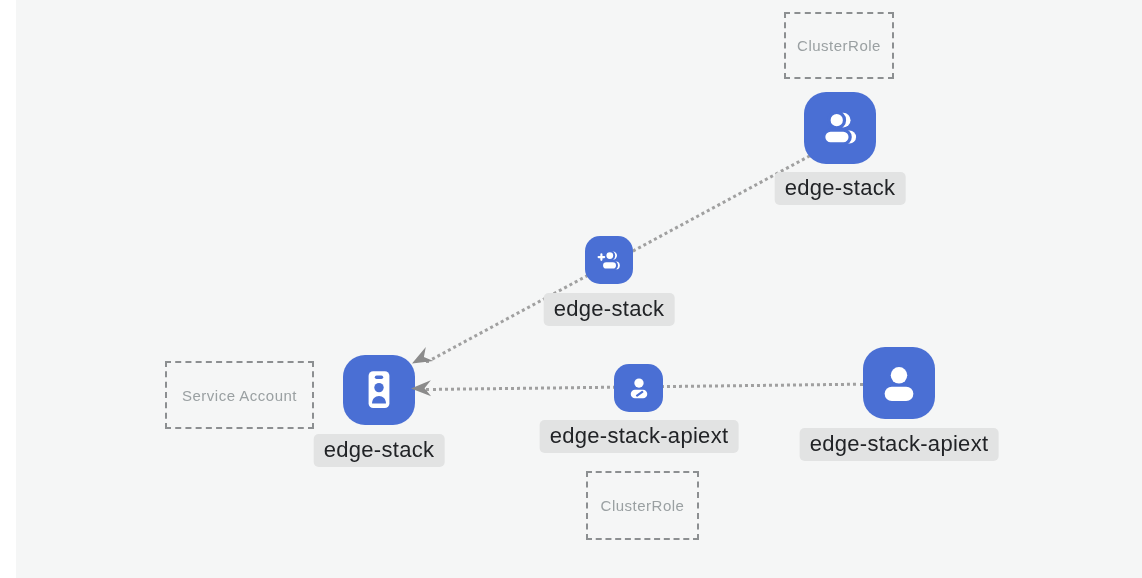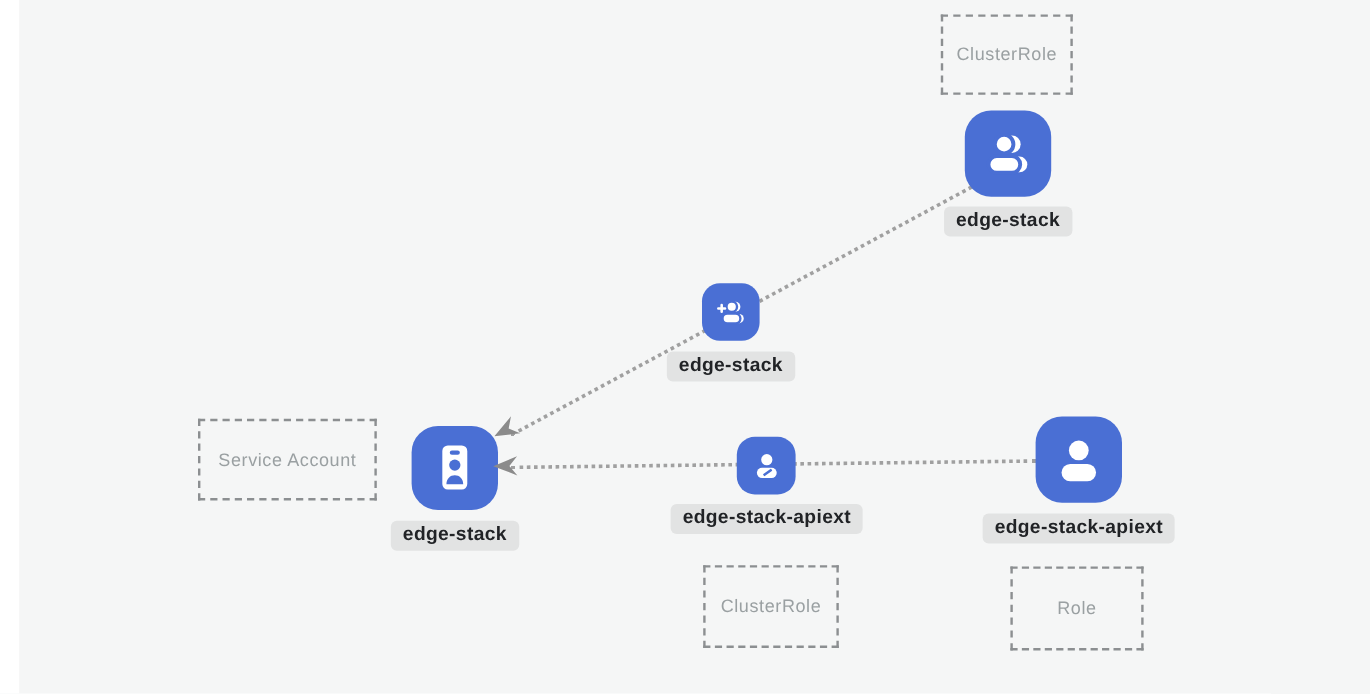--- a/index.html
+++ b/index.html
@@ -25,27 +25,26 @@
     background: var(--icon_blue, #4a6fd4);
     display: flex; align-items: center; justify-content: center;
     z-index: 2;
   }
   .node-icon svg { display: block; }
   .chip {
     position: absolute;
     transform: translateX(-50%);
     background: var(--chip_bg, #e2e3e3);
     color: var(--chip_text, #212326);
-    font-size: 16px;
+    font-size: 22px;
     padding: 3px 10px 4px 10px;
     border-radius: 5px;
     white-space: nowrap;
     letter-spacing: 0.3px;
     z-index: 2;
-    font-weight: bold;
   }
   .dotline {
     position: absolute;
     height: 0;
     border-top: 3px dotted var(--line_gray, #a0a0a0);
     transform-origin: 0 50%;
     z-index: 1;
   }
   .arrow {
     position: absolute;
@@ -70,28 +69,25 @@
   </div>
   <div class="arrow" style="left:395px; top:380px; transform:rotate(-1deg);">
     <svg width="21" height="17" viewBox="0 0 21 17">
         <polygon points="0,8.5 20,0.5 13.5,8.5 20,16.5" fill="currentColor"></polygon>
       </svg>
   </div>
 
   <div class="type-box" style="left:768px; top:12px; width:110px; height:67px;">
     <span>ClusterRole</span>
   </div>
-  <div class="type-box" style="left:149px; top:349px; width:149px; height:68px;">
+  <div class="type-box" style="left:149px; top:361px; width:149px; height:68px;">
     <span>Service Account</span>
   </div>
   <div class="type-box" style="left:570px; top:471px; width:113px; height:69px;">
     <span>ClusterRole</span>
-  </div>
-  <div class="type-box" style="left:826px; top:472px; width:111px; height:70px;">
-    <span>Role</span>
   </div>
 
   <div class="node-icon" style="left:788px; top:92px; width:72px; height:72px; border-radius:22px;">
     <span>
       <svg width="46" height="46" viewBox="0 0 24 24">
         <circle cx="13.7" cy="7.9" r="3.8" fill="#fff"></circle>
         <rect x="7.6" y="13.3" width="12.8" height="6.8" rx="3.4" fill="#fff"></rect>
         <circle cx="10.3" cy="7.9" r="4.05" fill="#fff" stroke="var(--icon_blue,#4a6fd4)" stroke-width="1.7"></circle>
         <rect x="3.5" y="13.1" width="13.8" height="7.2" rx="3.6" fill="#fff" stroke="var(--icon_blue,#4a6fd4)" stroke-width="1.7"></rect>
       </svg>

